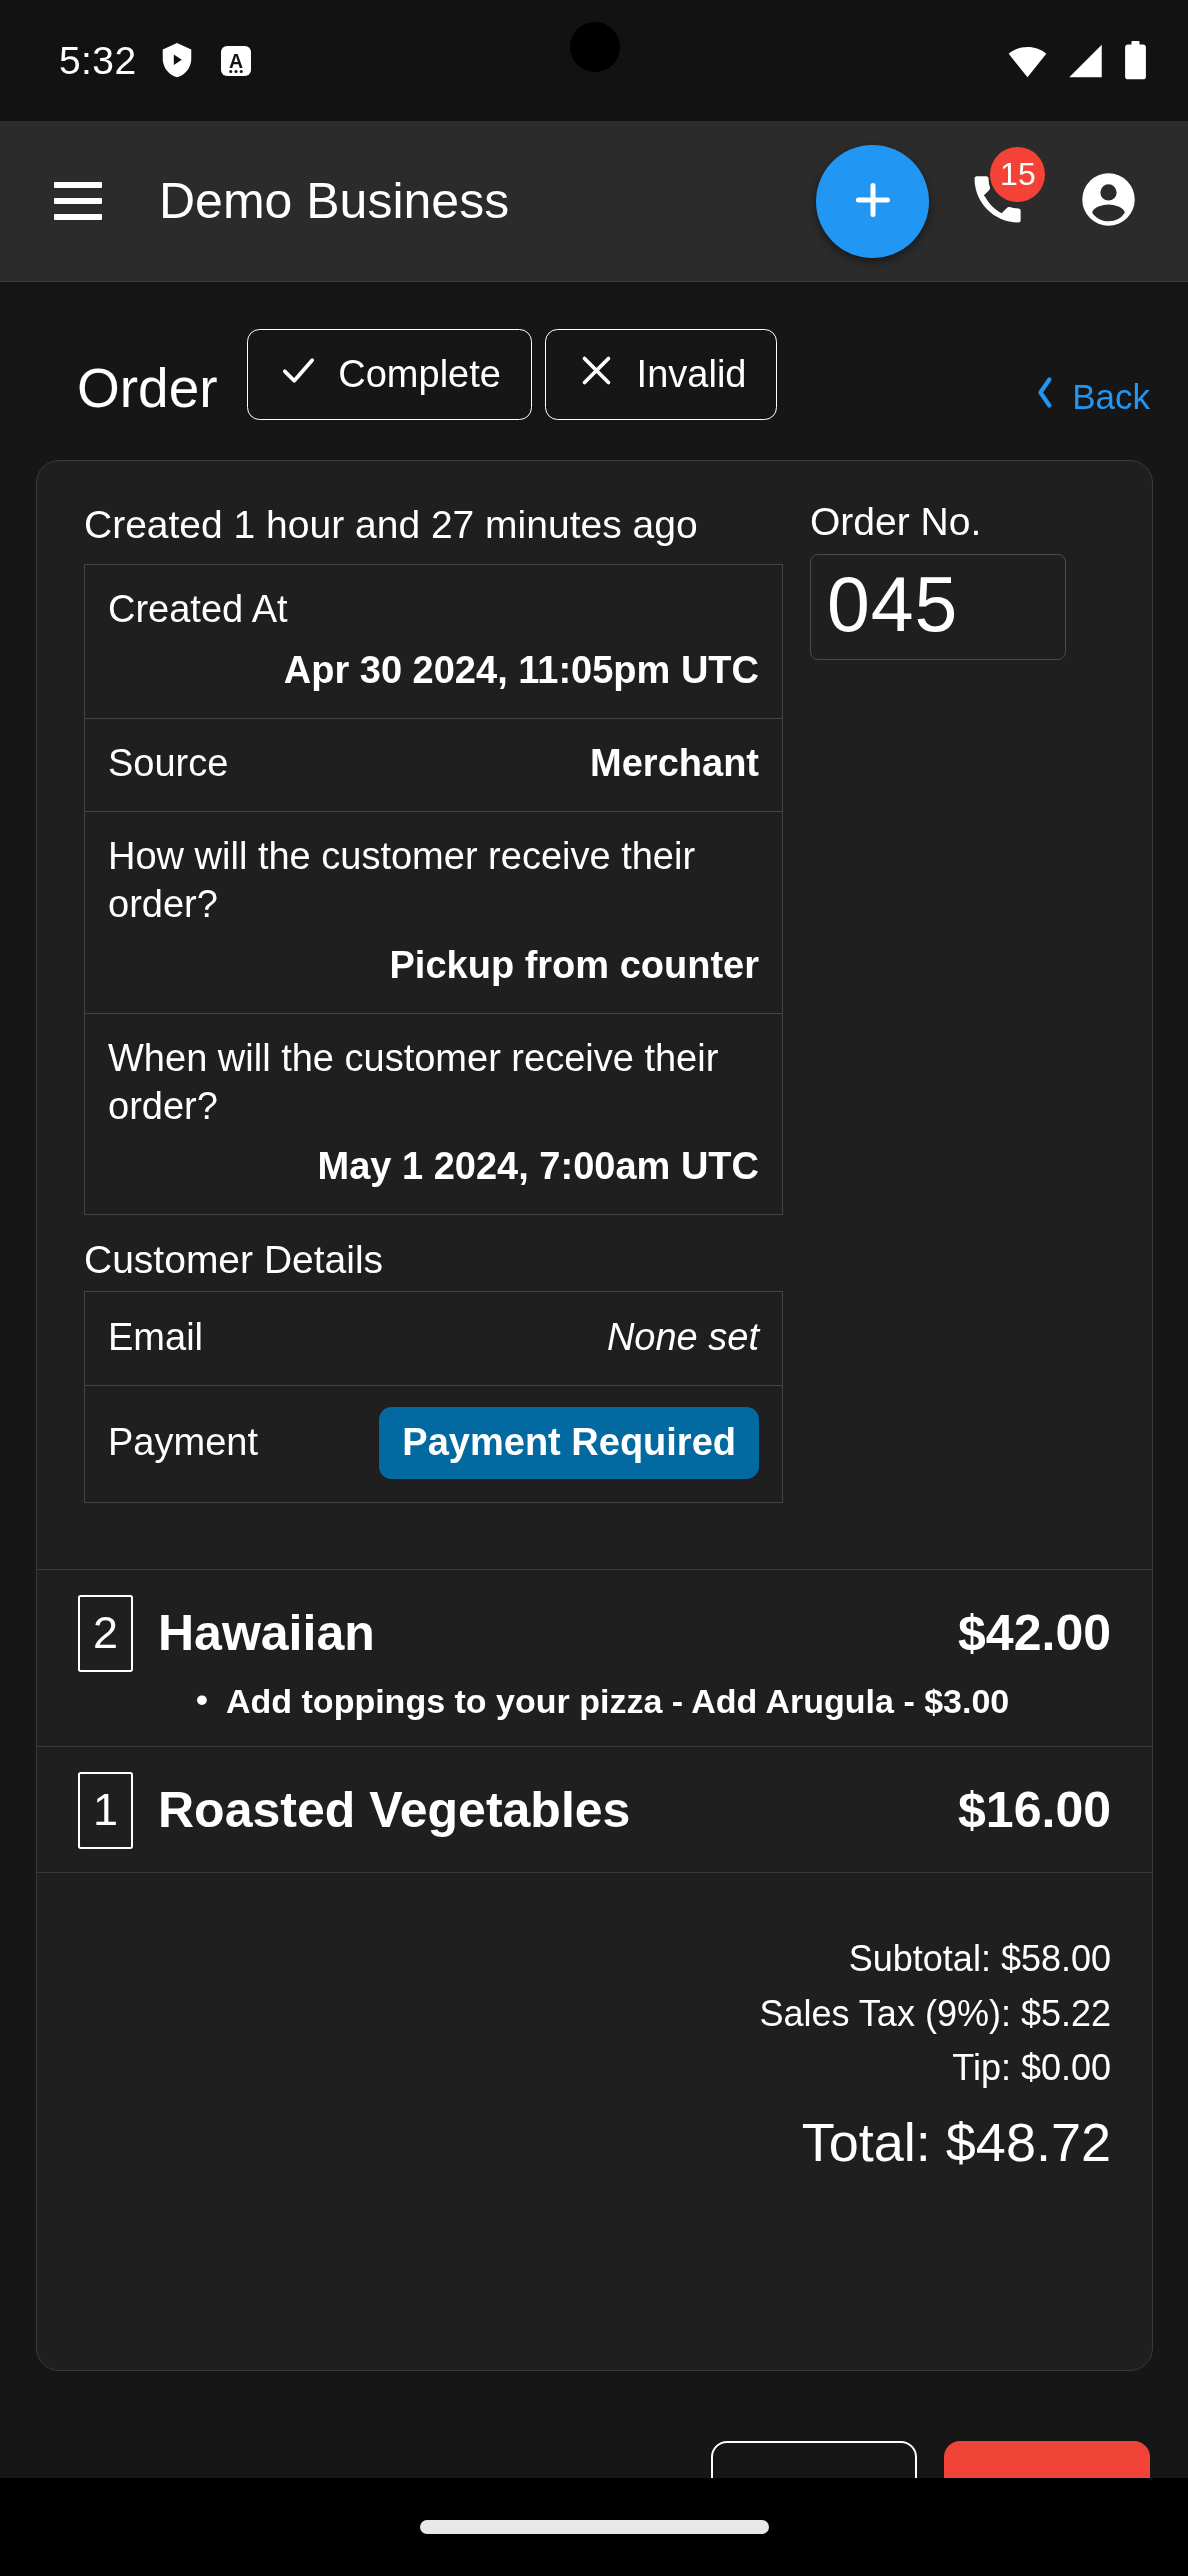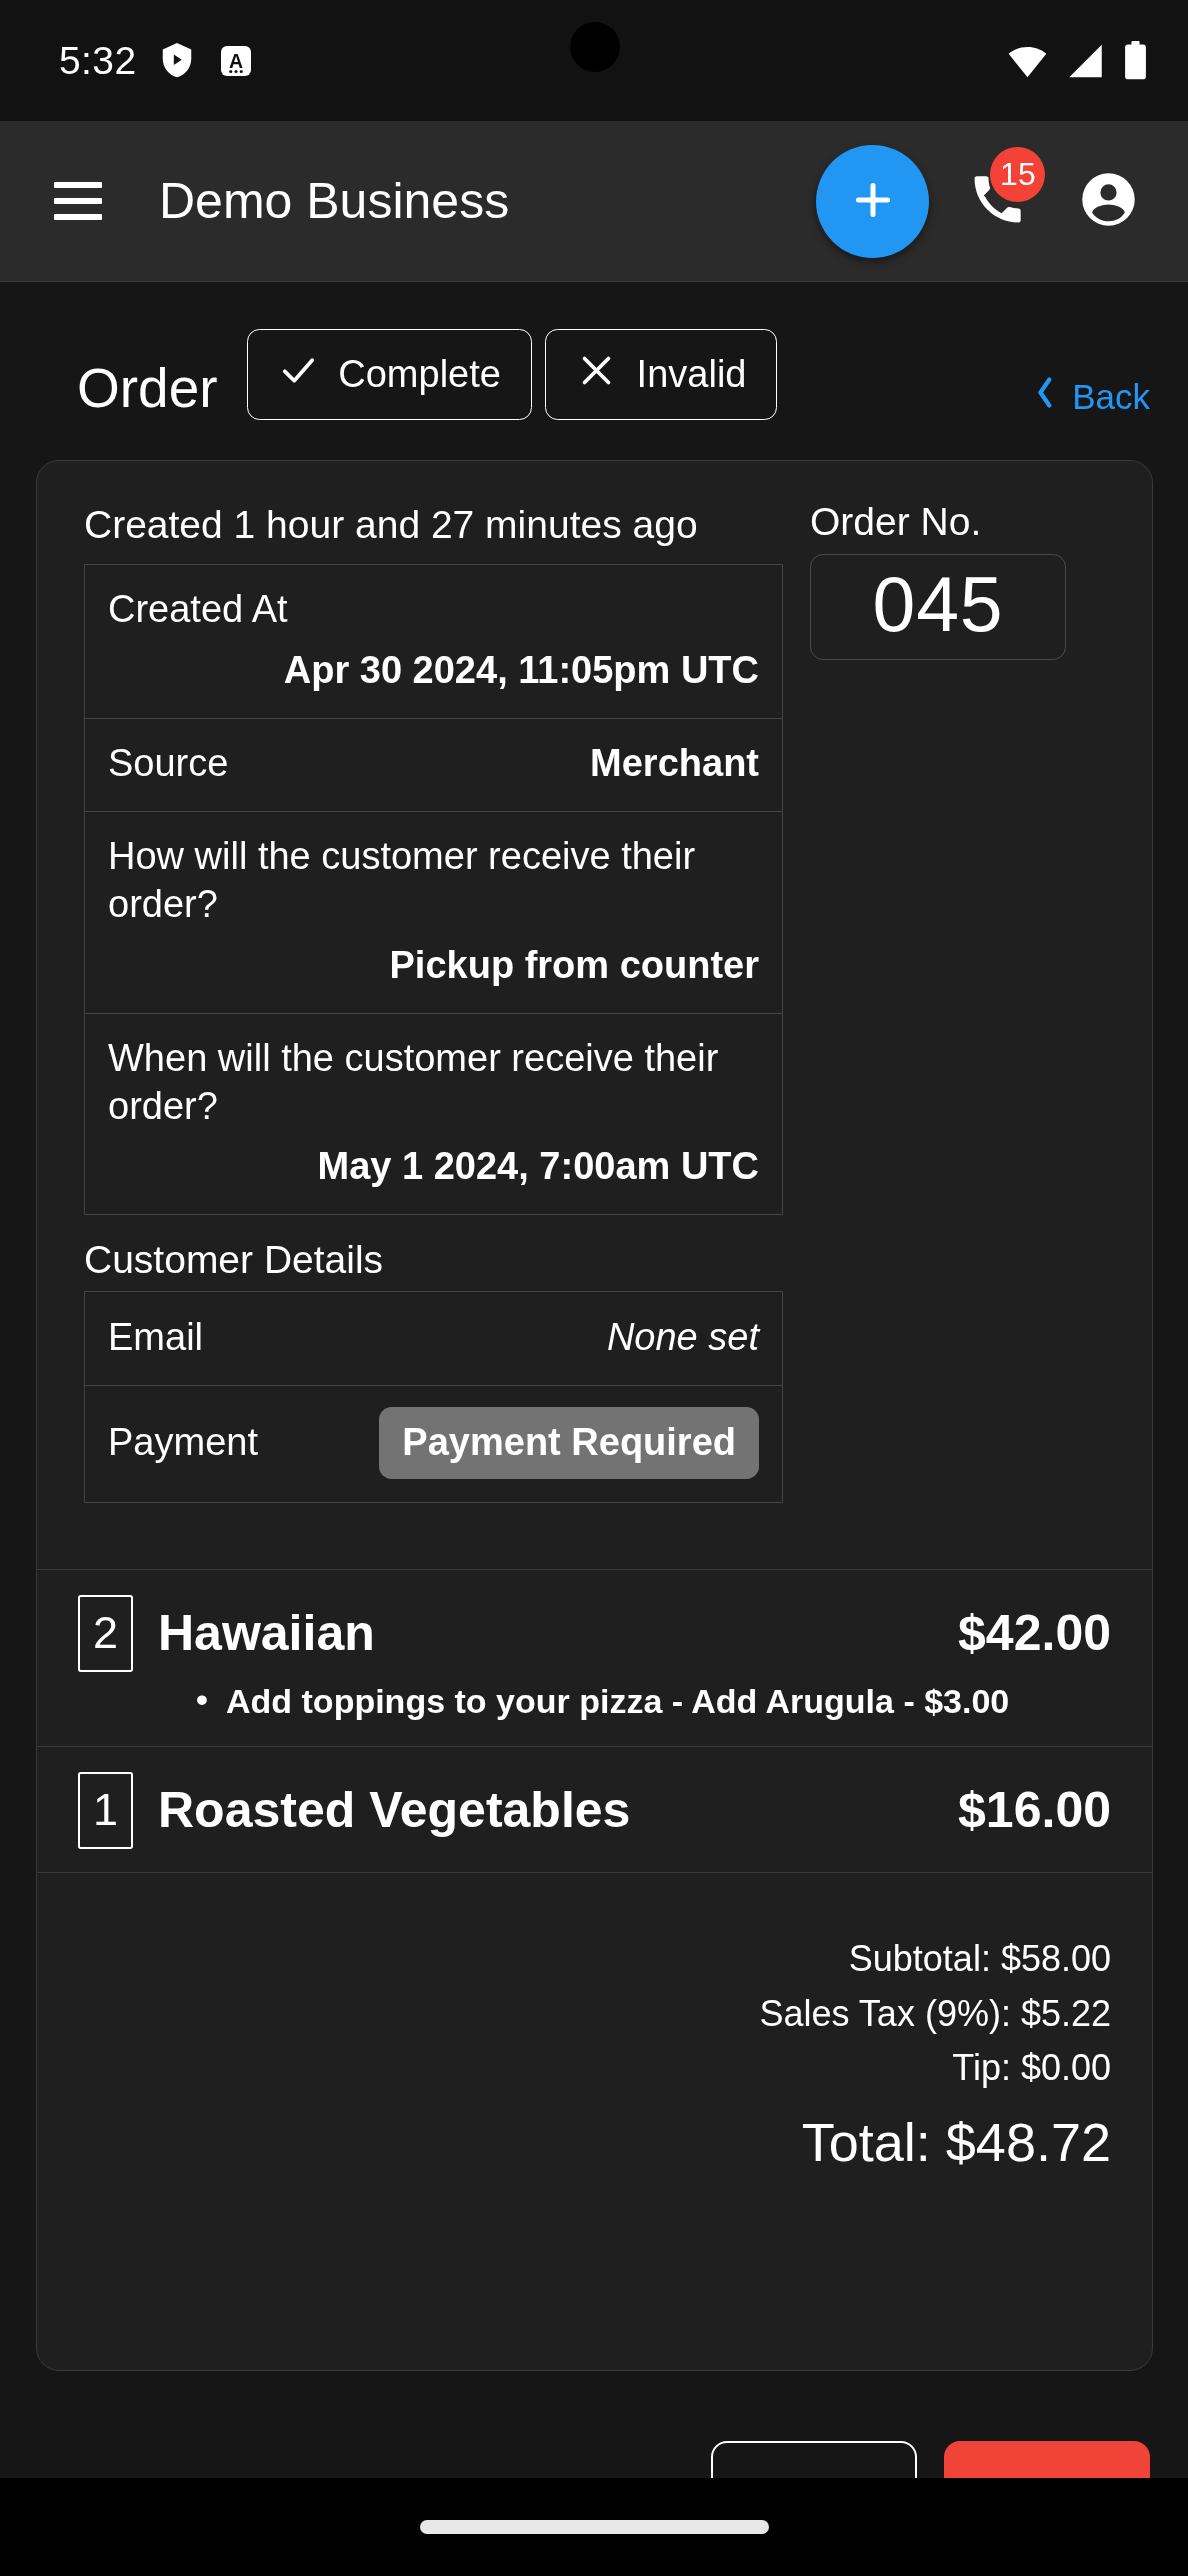--- a/index.html
+++ b/index.html
@@ -220,42 +220,41 @@
     text-align: left;
   }
   .order-no-label {
     font-size: 39px;
     color: #ffffff;
     margin-bottom: 10.7px;
     white-space: nowrap;
   }
   .order-no-box {
     border: 0.9px solid #4a4a4a;
-    border-radius: 13px;
+    border-radius: 8px;
     padding: 9px 16px 14.3px 16px;
     display: inline-block;
     min-width: 256px;
-    text-align: center;
   }
   .order-no-value {
     font-size: 77px;
     color: #ffffff;
     line-height: 1.05;
     letter-spacing: 0.9px;
   }
 
   .section-label {
     font-size: 39px;
     color: #ffffff;
     padding: 23px 0 9px 0;
   }
 
   .badge-danger {
     display: inline-block;
-    background: #737373;
+    background: #0369a1;
     color: #ffffff;
     font-size: 38px;
     font-weight: bold;
     border-radius: 12.5px;
     padding: 14.3px 23px;
     white-space: nowrap;
   }
   .payment-cell-inner {
     display: flex;
     align-items: center;

